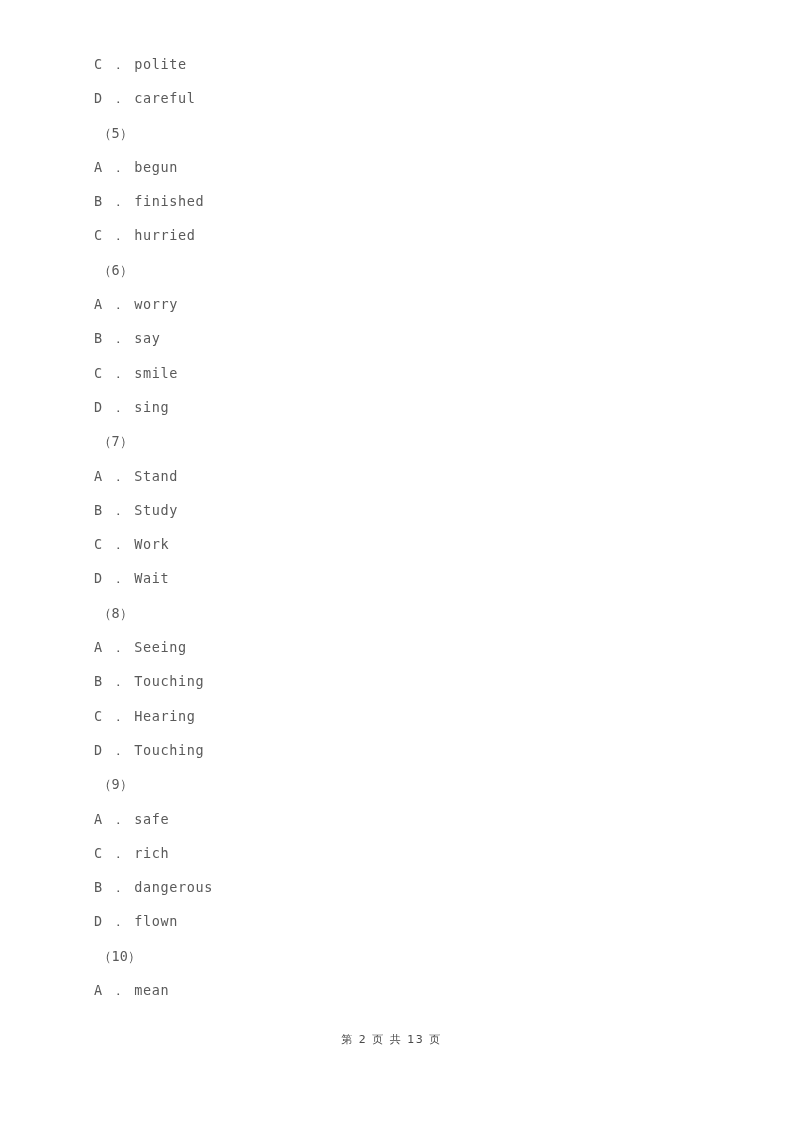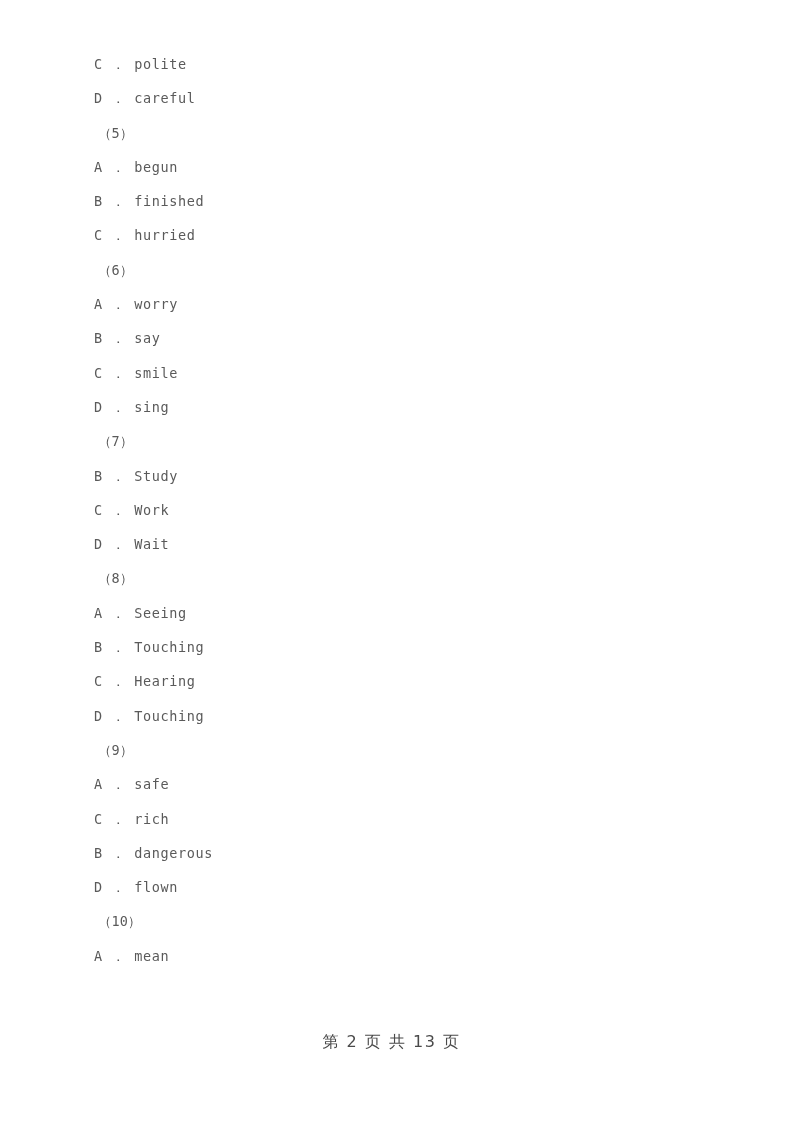--- a/index.html
+++ b/index.html
@@ -63,21 +63,21 @@
     display: inline;
   }
 
   #footer {
     position: absolute;
     left: 0;
     top: 1032px;
     width: 783px;
     text-align: center;
     font-family: "DejaVu Sans", "Liberation Sans", sans-serif;
-    font-size: 16px;
+    font-size: 11px;
     color: #4a4a4a;
     letter-spacing: 1.5px;
     white-space: pre;
   }
 </style>
 </head>
 <body>
 
 <div id="page">
 
@@ -87,20 +87,21 @@
       <div class="line qnum"><span>（5）</span></div>
       <div class="line option"><span class="opt-letter">A</span> <span class="opt-sep">．</span> <span class="opt-text">begun</span></div>
       <div class="line option"><span class="opt-letter">B</span> <span class="opt-sep">．</span> <span class="opt-text">finished</span></div>
       <div class="line option"><span class="opt-letter">C</span> <span class="opt-sep">．</span> <span class="opt-text">hurried</span></div>
       <div class="line qnum"><span>（6）</span></div>
       <div class="line option"><span class="opt-letter">A</span> <span class="opt-sep">．</span> <span class="opt-text">worry</span></div>
       <div class="line option"><span class="opt-letter">B</span> <span class="opt-sep">．</span> <span class="opt-text">say</span></div>
       <div class="line option"><span class="opt-letter">C</span> <span class="opt-sep">．</span> <span class="opt-text">smile</span></div>
       <div class="line option"><span class="opt-letter">D</span> <span class="opt-sep">．</span> <span class="opt-text">sing</span></div>
       <div class="line qnum"><span>（7）</span></div>
+      <div class="line option"><span class="opt-letter">A</span> <span class="opt-sep">．</span> <span class="opt-text">Stand</span></div>
       <div class="line option"><span class="opt-letter">B</span> <span class="opt-sep">．</span> <span class="opt-text">Study</span></div>
       <div class="line option"><span class="opt-letter">C</span> <span class="opt-sep">．</span> <span class="opt-text">Work</span></div>
       <div class="line option"><span class="opt-letter">D</span> <span class="opt-sep">．</span> <span class="opt-text">Wait</span></div>
       <div class="line qnum"><span>（8）</span></div>
       <div class="line option"><span class="opt-letter">A</span> <span class="opt-sep">．</span> <span class="opt-text">Seeing</span></div>
       <div class="line option"><span class="opt-letter">B</span> <span class="opt-sep">．</span> <span class="opt-text">Touching</span></div>
       <div class="line option"><span class="opt-letter">C</span> <span class="opt-sep">．</span> <span class="opt-text">Hearing</span></div>
       <div class="line option"><span class="opt-letter">D</span> <span class="opt-sep">．</span> <span class="opt-text">Touching</span></div>
       <div class="line qnum"><span>（9）</span></div>
       <div class="line option"><span class="opt-letter">A</span> <span class="opt-sep">．</span> <span class="opt-text">safe</span></div>

